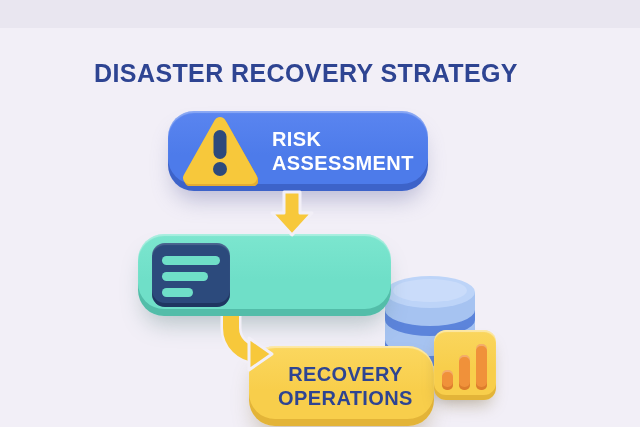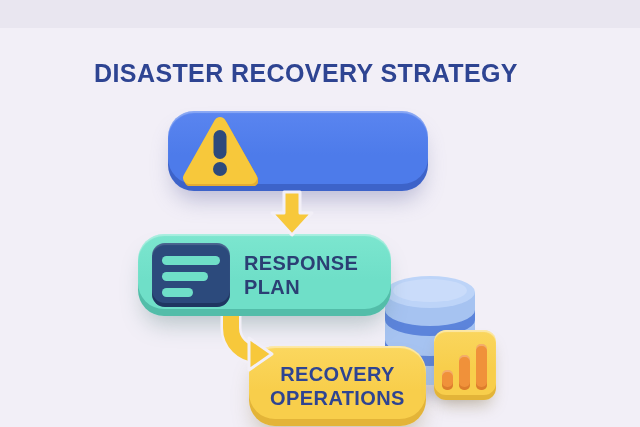--- a/index.html
+++ b/index.html
@@ -101,20 +101,21 @@
   .node-recovery {
     left: 249px; top: 318px;
     width: 177px; height: 80px;
     background: linear-gradient(180deg, #fbd75f 0%, var(--recovery-box, #F8CE4B) 55%);
     box-shadow:
       inset 0 -7px 0 rgba(178, 118, 12, 0.30),
       inset 0 2px 1px rgba(255, 255, 255, 0.45),
       0 14px 22px -6px rgba(140, 120, 70, 0.40);
     justify-content: center;
     z-index: 3;
+    padding-left: 8px;
   }
   .node-recovery .node-label {
     color: var(--title-text, #2E4492);
     text-align: center;
   }
 
   
   .arrow-svg { position: absolute; overflow: visible; }
   .arrow-down  { left: 270px; top: 164px; z-index: 3; }
   .arrow-curve { left: 205px; top: 288px; z-index: 4; }
@@ -181,34 +182,34 @@
 
   <h1 class="title">DISASTER RECOVERY STRATEGY</h1>
 
   <div class="node node-risk">
     <svg class="icon-warning" viewBox="0 0 76 70">
       <path class="tri-shadow" d="M38 7 L69 62 L7 62 Z" transform="translate(1.5,2.5)"></path>
       <path class="tri" d="M38 7 L69 62 L7 62 Z"></path>
       <rect class="navy-fill" x="31.5" y="14" width="13" height="29" rx="6.5"></rect>
       <circle class="navy-fill" cx="38" cy="53" r="7"></circle>
     </svg>
+    <span class="node-label">RISK
+ASSESSMENT</span>
   </div>
 
   <svg class="arrow-svg arrow-down" width="44" height="43" viewBox="0 0 44 43">
     <polygon class="arrow-shape" points="14,0 30,0 30,21 42,21 22,43 2,21 14,21"></polygon>
   </svg>
 
   <div class="node node-response">
     <span class="icon-doc">
       <span class="doc-line l1"></span>
       <span class="doc-line l2"></span>
       <span class="doc-line l3"></span>
     </span>
-    <span class="node-label">RESPONSE
-PLAN</span>
   </div>
 
   <svg class="arrow-svg arrow-curve" width="80" height="64" viewBox="0 0 80 64">
     <path class="curve-outline" d="M26 0 V12 A26 26 0 0 0 52 38"></path>
     <path class="curve-stem" d="M26 0 V12 A26 26 0 0 0 52 38"></path>
     <polygon class="arrow-shape" points="44,22 44,54 67,38"></polygon>
   </svg>
 
   <div class="db-shadow"></div>
 

